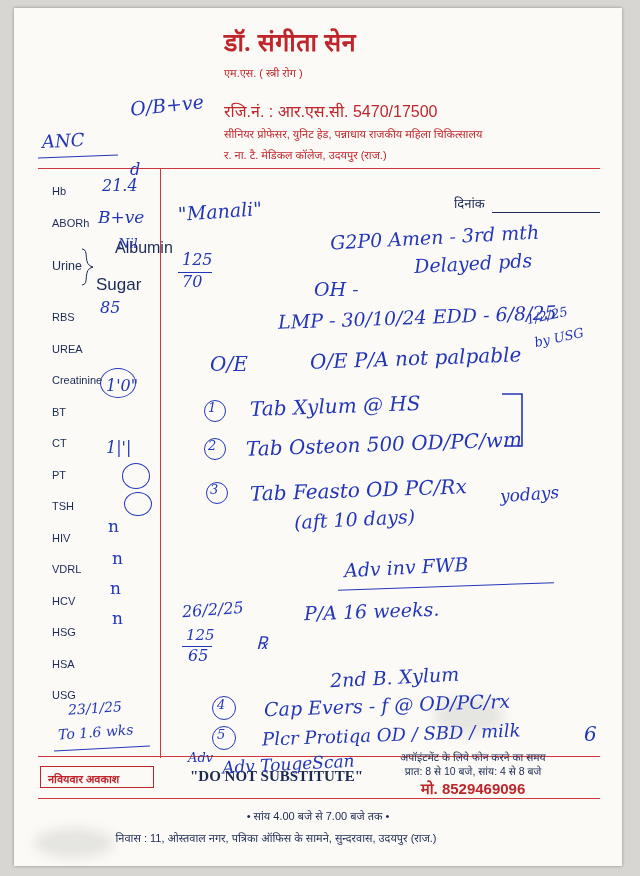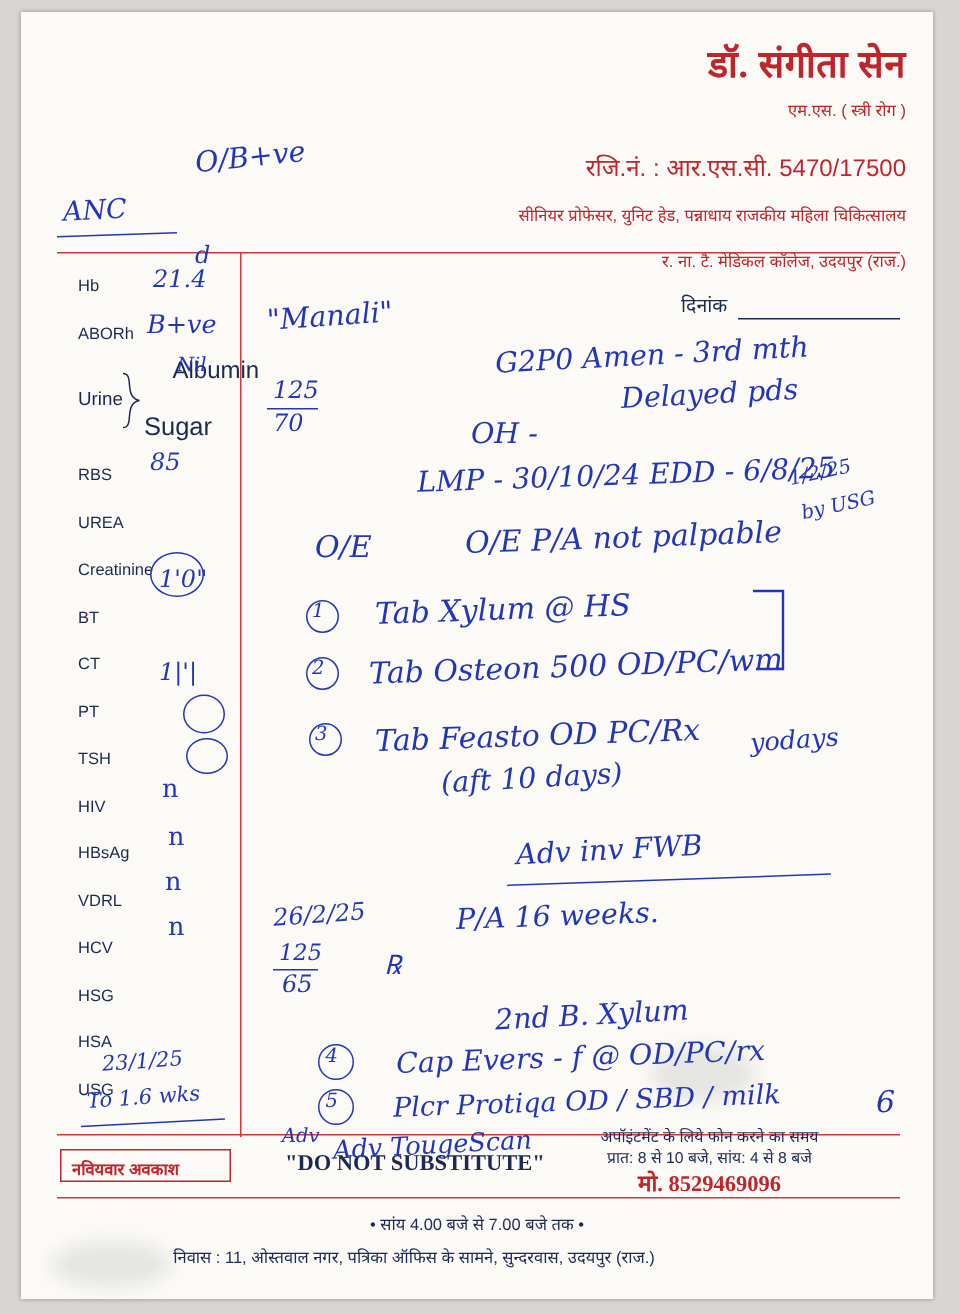--- a/index.html
+++ b/index.html
@@ -13,25 +13,25 @@
     position:absolute;
     left:14px;top:8px;
     width:608px;height:858px;
     background:#fbfaf7;
     box-shadow:0 0 3px rgba(0,0,0,.35);
   }
   
   .blotch{position:absolute;border-radius:50%;background:rgba(190,190,185,.35);filter:blur(6px);}
 
   
-  .hdr{position:absolute;right:18px;top:16px;text-align:right;width:380px;color:#c0252b;}
+  .hdr{position:absolute;right:18px;top:16px;text-align:left;width:380px;color:#c0252b;}
   .doc-name{font-family:"Liberation Serif",serif;font-weight:bold;font-size:25px;letter-spacing:.5px;}
   .deg{font-size:11px;margin-top:7px;}
   .reg{font-size:16px;margin-top:20px;}
-  .aff{font-size:11px;margin-top:15px;line-height:1.45;}
+  .aff{font-size:11px;margin-top:5px;line-height:1.45;}
 
   
   .rline{position:absolute;background:#d0373c;}
   .rline.h{height:1.2px;}
   .rline.v{width:1.2px;}
 
   
   .tests{position:absolute;left:38px;top:168px;width:120px;color:#1c2a52;font-size:11px;}
   .tests div{height:31.5px;line-height:31.5px;white-space:nowrap;}
   .urine-wrap{position:absolute;left:38px;top:231px;height:63px;width:120px;color:#1c2a52;font-size:12.5px;}
@@ -83,21 +83,20 @@
     <div>ABORh</div>
     <div style="height:63px;"></div>
     <div>RBS</div>
     <div>UREA</div>
     <div>Creatinine</div>
     <div>BT</div>
     <div>CT</div>
     <div>PT</div>
     <div>TSH</div>
     <div>HIV</div>
-    <div>HBsAg</div>
     <div>VDRL</div>
     <div>HCV</div>
     <div>HSG</div>
     <div>HSA</div>
     <div>USG</div>
   </div>
 
   <div class="urine-wrap">
     <div class="lbl">Urine</div>
     <div class="br">Albumin</div>
@@ -105,21 +104,21 @@
     <svg width="16" height="40" style="position:absolute;left:28px;top:8px;">
       <path d="M2 2 C10 2, 2 18, 13 20 C2 22, 10 38, 2 38" stroke="#1c2a52" fill="none" stroke-width="1"></path>
     </svg>
   </div>
 
   <div class="date-lbl">दिनांक</div>
   <div class="date-rule"></div>
 
   <div class="foot-time">अपॉइंटमेंट के लिये फोन करने का समय</div>
   <div class="foot-time" style="top:756px;">प्रात: 8 से 10 बजे, सांय: 4 से 8 बजे</div>
-  <div class="mobile" style="top:770px;font-family:Liberation Serif, serif;">मो. 8529469096</div>
+  <div class="mobile" style="top:770px;">मो. 8529469096</div>
   <div class="dns">"DO NOT SUBSTITUTE"</div>
   <div class="holiday-box"></div>
   <div class="holiday">नवियवार अवकाश</div>
   <div class="foot-eve">• सांय 4.00 बजे से 7.00 बजे तक •</div>
   <div class="foot-addr">निवास : 11, ओस्तवाल नगर, पत्रिका ऑफिस के सामने, सुन्दरवास, उदयपुर (राज.)</div>
 
   <div class="hw" style="left:28px;top:122px;font-size:18px;transform:rotate(-3deg);">ANC</div>
   <div class="ink-line" style="left:24px;top:148px;width:80px;transform:rotate(-2deg);"></div>
   <div class="hw" style="left:116px;top:86px;font-size:19px;transform:rotate(-6deg);">O/B+ve</div>
   <div class="hw" style="left:116px;top:152px;font-size:16px;">d</div>

